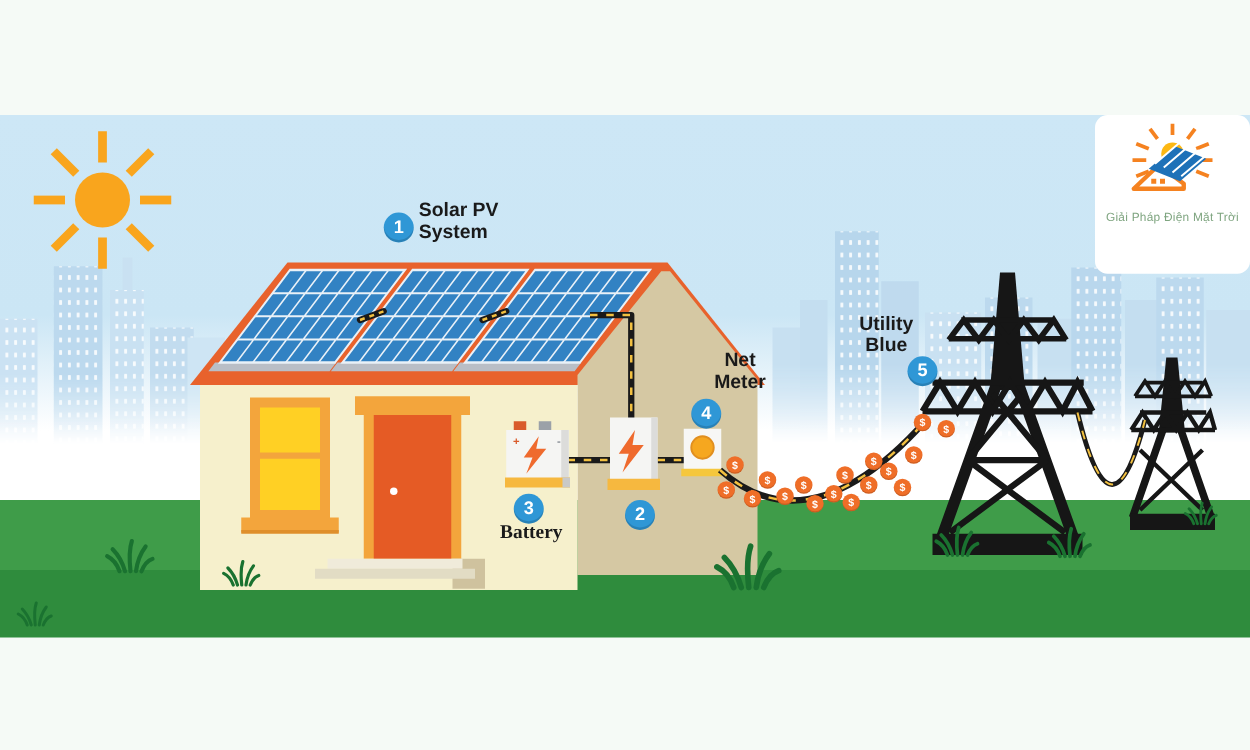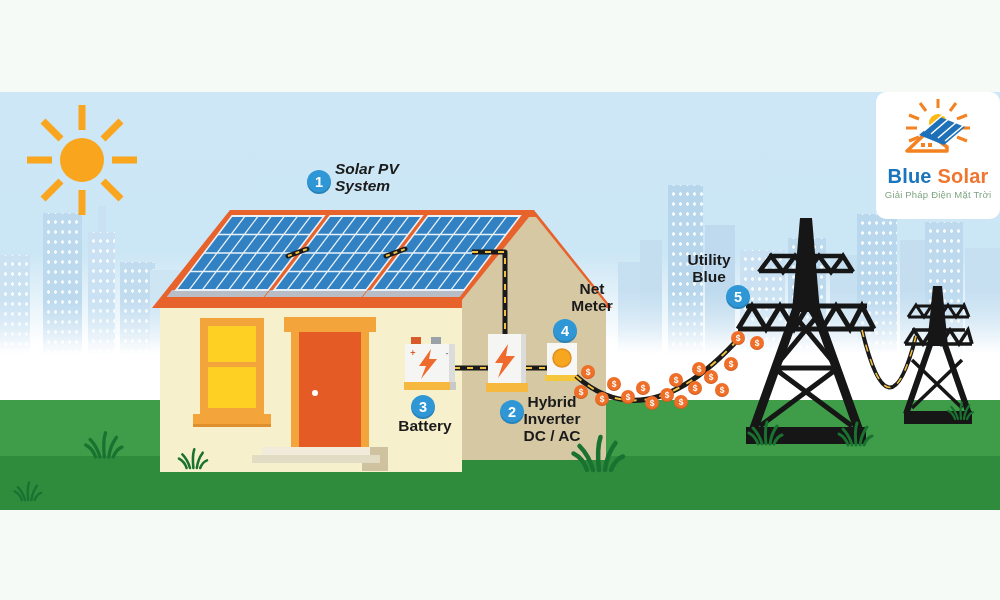--- a/index.html
+++ b/index.html
@@ -234,30 +234,27 @@
       <span class="coin" style="left: 695px; top: 388px;">$</span>
       <span class="coin" style="left: 699px; top: 369px;">$</span>
       <span class="coin" style="left: 711px; top: 377px;">$</span>
       <span class="coin" style="left: 722px; top: 390px;">$</span>
       <span class="coin" style="left: 731px; top: 364px;">$</span>
       <span class="coin" style="left: 738px; top: 338px;">$</span>
       <span class="coin" style="left: 757px; top: 343px;">$</span>
     </div>
 
   <div class="badge" style="left:307px;top:170px;">1</div>
-  <div class="label-text" style="left:335px;top:160px;font-style:italic;">Solar PV
+  <div class="label-text" style="left:335px;top:160px;">Solar PV
 System</div>
 
   <div class="badge" style="left:500px;top:400px;">2</div>
-  <div class="label-text t-center" style="left:517px;top:393px;width:70px;">Hybrid
-Inverter
-DC / AC</div>
 
   <div class="badge" style="left:411px;top:395px;">3</div>
-  <div class="label-text t-center" style="left:383px;top:417px;width:84px;">Battery</div>
+  <div class="label-text t-center" style="left:383px;top:417px;width:84px;font-family:Liberation Serif, serif;">Battery</div>
 
   <div class="badge" style="left:553px;top:319px;">4</div>
   <div class="label-text t-center" style="left:560px;top:280px;width:64px;">Net
 Meter</div>
 
   <div class="badge" style="left:726px;top:285px;">5</div>
   <div class="label-text t-center" style="left:677px;top:251px;width:64px;">Utility
 Blue</div>
 
   <div class="abs logo-card">
@@ -275,20 +272,16 @@
         <circle cx="45" cy="28" r="9" fill="#FDB813" stroke="none"></circle>
       </g>
       <g>
         <polygon points="14,56 34,37 54,52 54,56" fill="#FFFFFF" stroke="#F58220" stroke-width="3.5" stroke-linejoin="round"></polygon>
         <rect x="28" y="48" width="4" height="4" fill="#F58220"></rect>
         <rect x="35" y="48" width="4" height="4" fill="#F58220"></rect>
         <polygon points="26,40 47,22 72,32 51,50" fill="#1E71B8"></polygon>
         <path d="M31,36 L52,18 M38,39 L59,21 M45,43 L66,25 M52,46 L71,30" stroke="#FFFFFF" stroke-width="1.6"></path>
       </g>
     </svg>
-    <div class="brand-line">
-      <span class="brand-blue">Blue</span>
-      <span class="brand-orange">Solar</span>
-    </div>
     <div class="tagline">Giải Pháp Điện Mặt Trời</div>
   </div>
 
 </div>
 
 </body></html>

